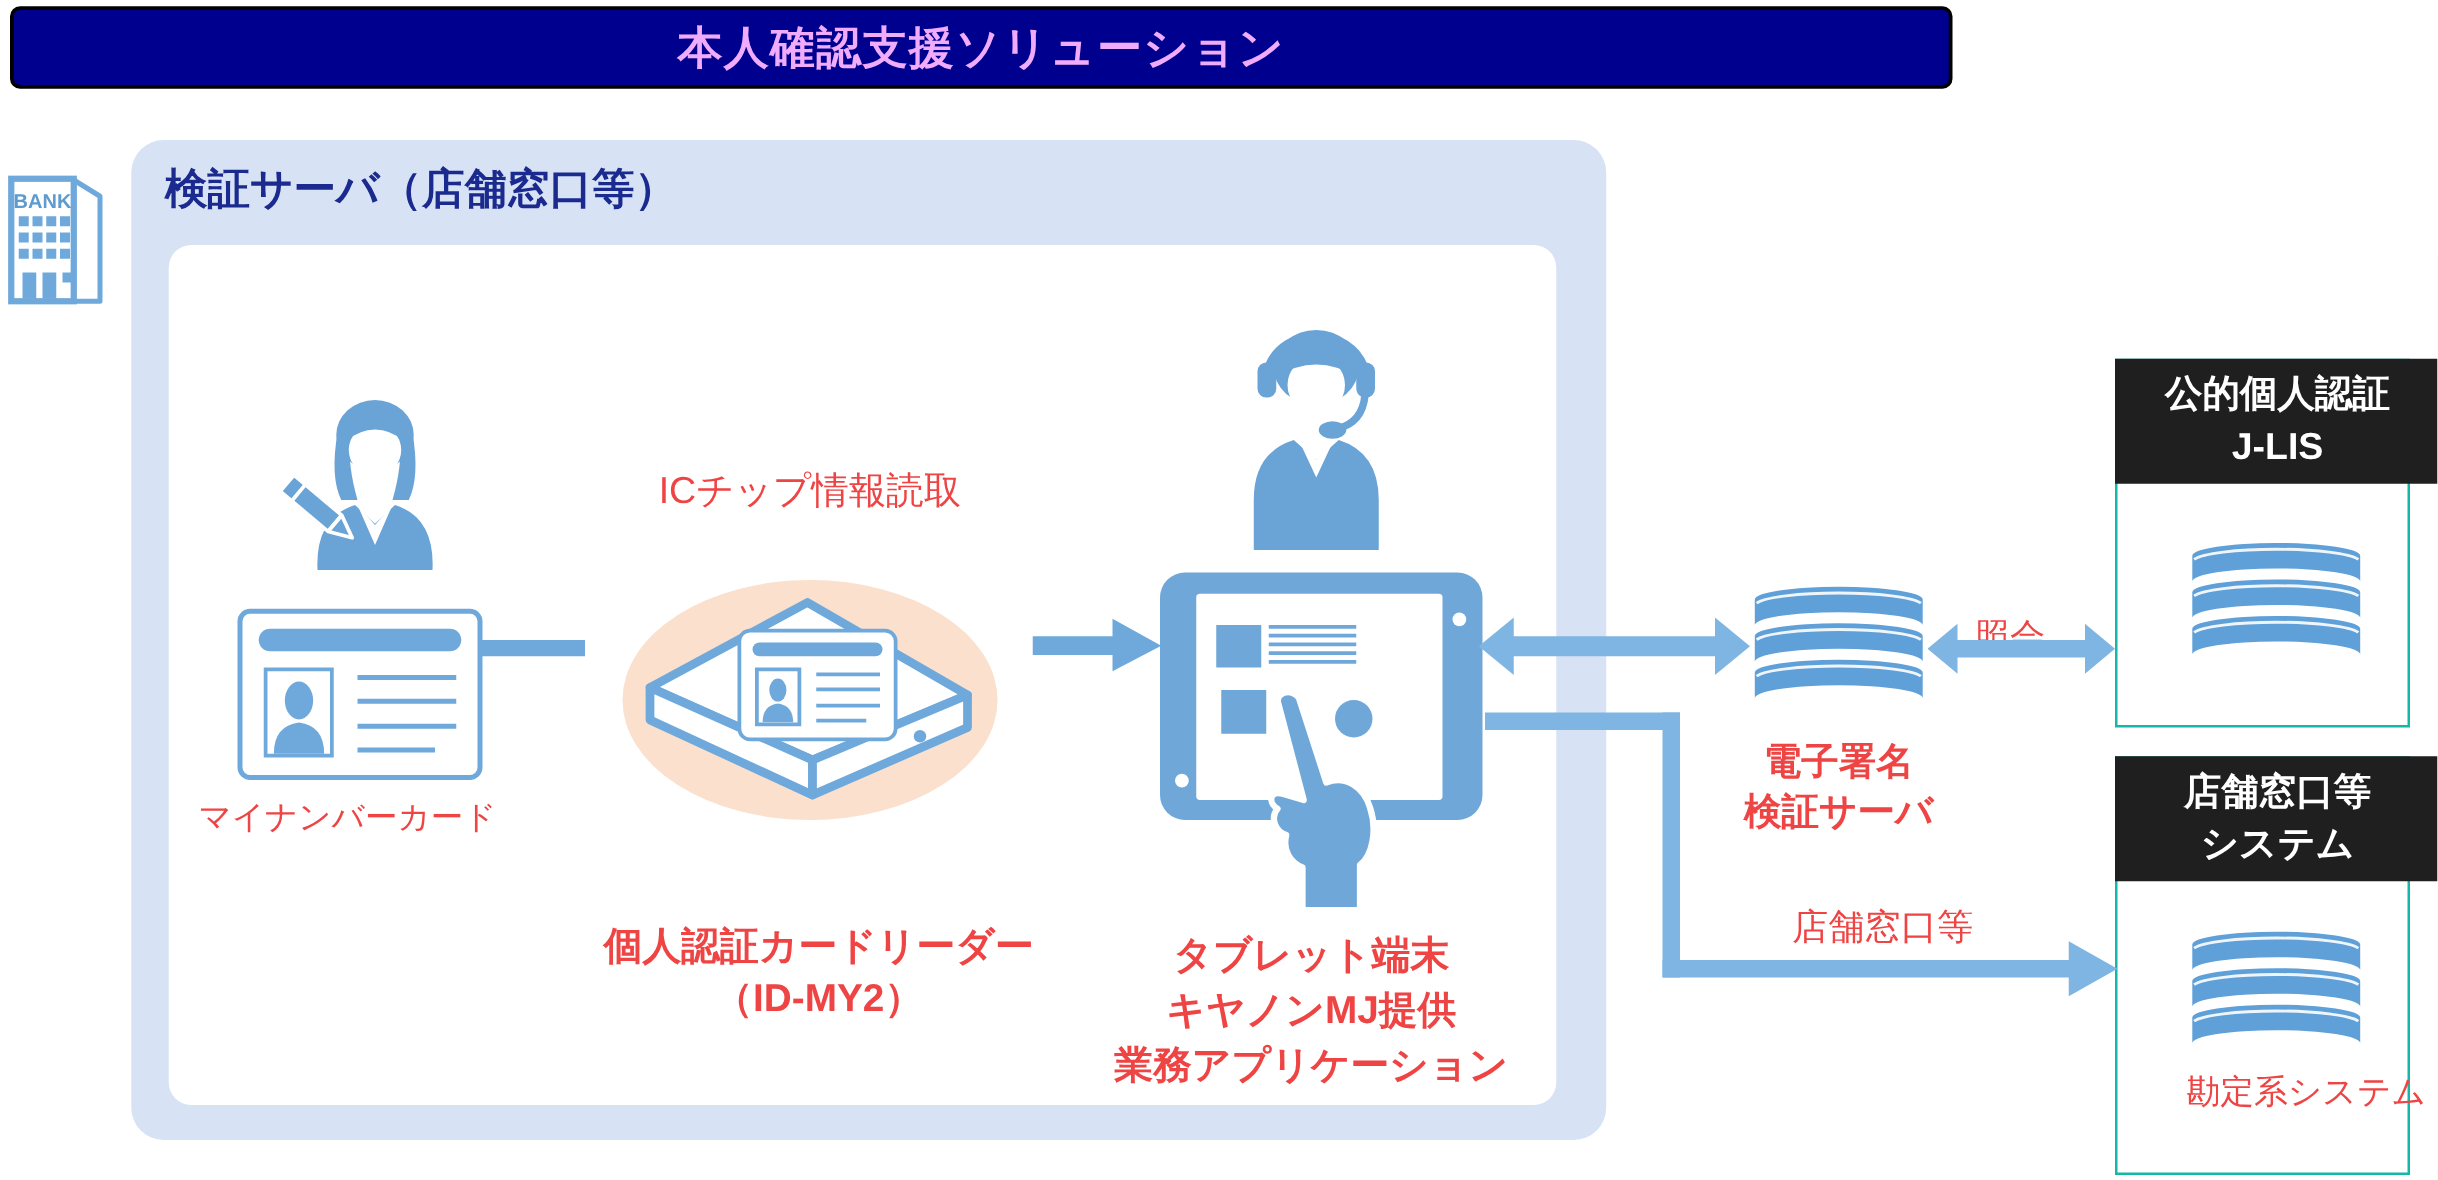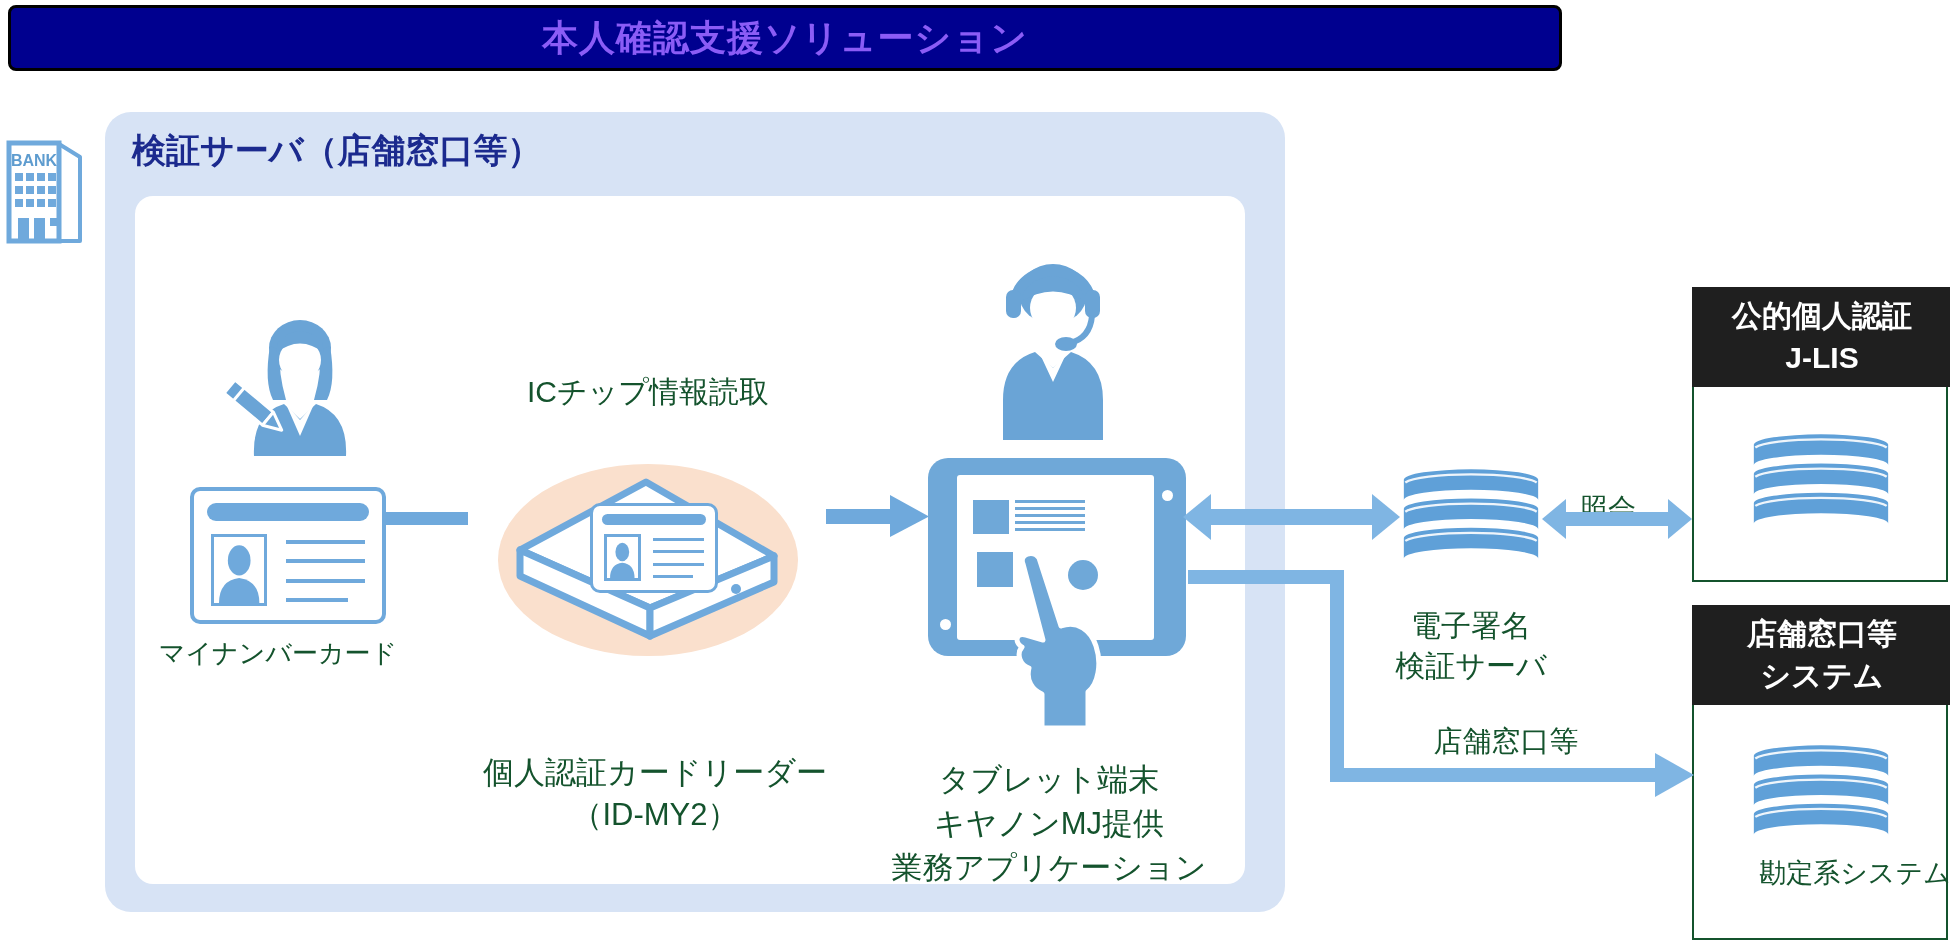--- a/index.html
+++ b/index.html
@@ -2,46 +2,46 @@
 <html><head>
 <meta charset="utf-8">
 <style>
   html,body{margin:0;padding:0;background:#fff;}
   body{font-family:"Liberation Sans","DejaVu Sans",sans-serif;}
   .stage{position:relative;width:1950px;height:944px;background:#fff;overflow:hidden;}
   .abs{position:absolute;}
   
   .banner{left:8px;top:5px;width:1548px;height:60px;background:#00008F;border:3px solid #000;
           border-radius:8px;display:flex;align-items:center;justify-content:center;}
-  .banner span{color:#8b5cf6;font-size:36px;font-weight:bold;letter-spacing:1px;}
+  .banner span{color:#f0abfc;font-size:36px;font-weight:bold;letter-spacing:1px;}
   
   .outer-box{left:105px;top:112px;width:1180px;height:800px;background:#D7E3F5;border-radius:26px;}
   .outer-label{left:132px;top:128px;font-size:34px;font-weight:bold;color:#1B2A8E;}
   .inner-box{left:135px;top:196px;width:1110px;height:688px;background:#fff;border-radius:18px;}
   
   .idcard{background:#fff;border:4px solid #6FA9DC;border-radius:10px;box-sizing:border-box;}
   .idcard .bar{position:absolute;left:7%;top:9%;width:86%;height:14%;background:#6FA9DC;border-radius:10px;}
   .idcard .photo{position:absolute;left:9%;top:33%;width:30%;height:56%;border:3px solid #6FA9DC;background:#fff;box-sizing:border-box;}
   .idcard .lines{position:absolute;left:49%;top:38%;width:42%;height:48%;display:flex;flex-direction:column;justify-content:space-between;}
   .idcard .ln{height:4px;background:#6FA9DC;}
   .idcard .ln.short{width:78%;}
   
-  .lbl{color:#14532d;text-align:center;}
-  .b{font-weight:normal;margin-top:16px;}
+  .lbl{color:#ef4444;text-align:center;}
+  .b{font-weight:bold;}
   
   .reader-ellipse{left:498px;top:464px;width:300px;height:192px;background:#FAE0CD;border-radius:50%;}
   
   .connector{left:384px;top:512px;width:84px;height:13px;background:#6FA9DC;}
   
   .tablet{left:928px;top:458px;width:258px;height:198px;background:#6FA8D8;border-radius:20px;}
   .tablet .screen{position:absolute;left:29px;top:17px;width:197px;height:165px;background:#fff;border-radius:3px;}
   .tscr{position:absolute;background:#6FA8D8;}
   .tdot{position:absolute;width:11px;height:11px;border-radius:50%;background:#fff;}
   
-  .sysbox{width:256px;background:#fff;border:2px solid #14532d;box-sizing:border-box;}
+  .sysbox{width:236px;background:#fff;border:2px solid #14b8a6;box-sizing:border-box;}
   .sysbox .hdr{position:absolute;left:-2px;top:-2px;width:260px;height:100px;background:#1F1F1F;color:#fff;
                display:flex;flex-direction:column;align-items:center;justify-content:center;
                font-size:30px;font-weight:bold;line-height:42px;}
 </style>
 </head>
 <body>
 
 <div class="stage">
 
   <div class="abs banner">

